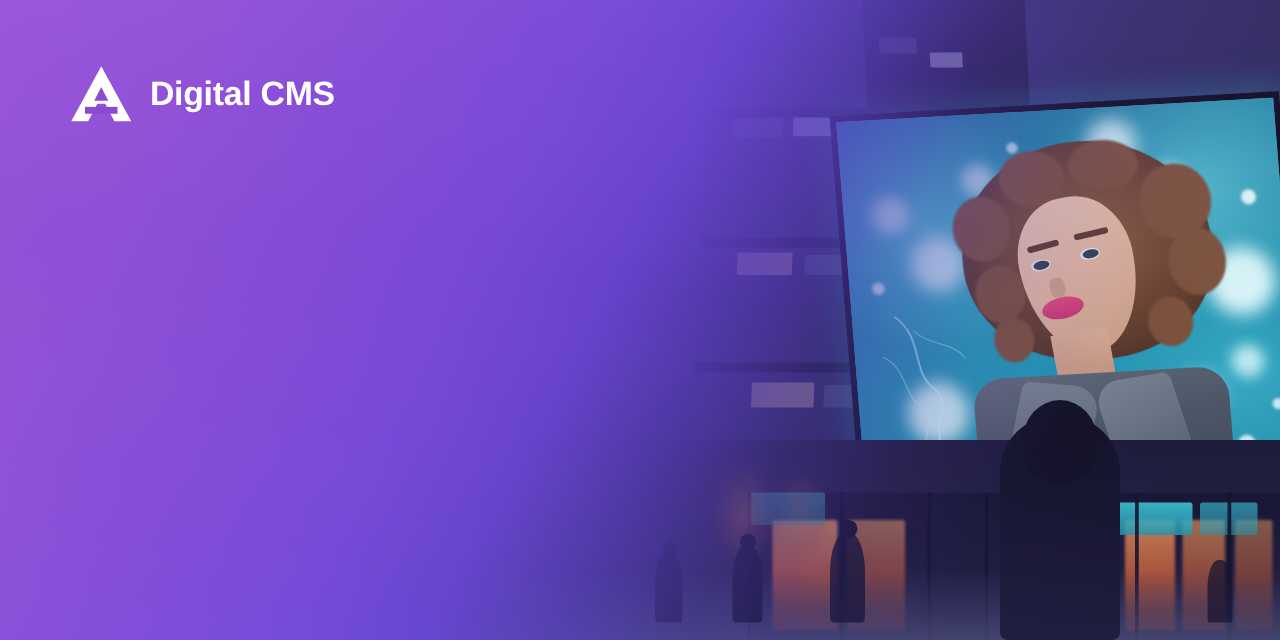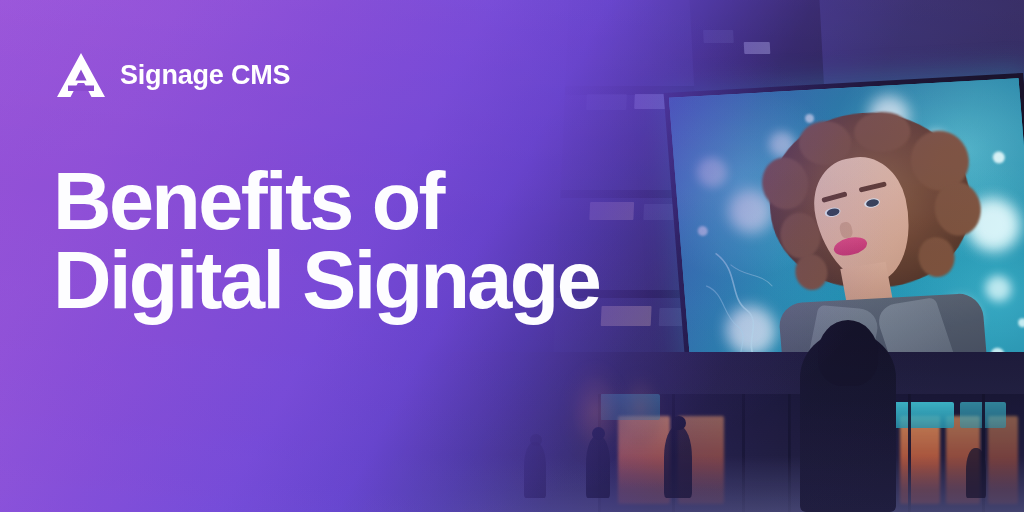--- a/index.html
+++ b/index.html
@@ -347,20 +347,18 @@
 
   <div class="content">
 
     <div class="logo">
       <svg class="logo-mark" viewBox="0 0 50 46">
         <path d="M25 1 L49 45 L35.5 45 L25 25 L14.5 45 L1 45 Z" fill="#ffffff"></path>
         <path d="M25 13 L34 31 L16 31 Z" fill="#ffffff"></path>
         <path d="M25 17.5 L30.6 28.6 L19.4 28.6 Z" fill="#8a4bcf"></path>
         <rect x="12" y="33.5" width="26" height="5.5" fill="#8a4bcf"></rect>
       </svg>
-      <span class="logo-text">Signage CMS</span>
-    </div>
-
-    <h1 class="headline">Benefits of
-Digital Signage</h1>
+      <span class="logo-text">Digital CMS</span>
+    </div>
+
 
   </div>
 </div>
 
 </body></html>

